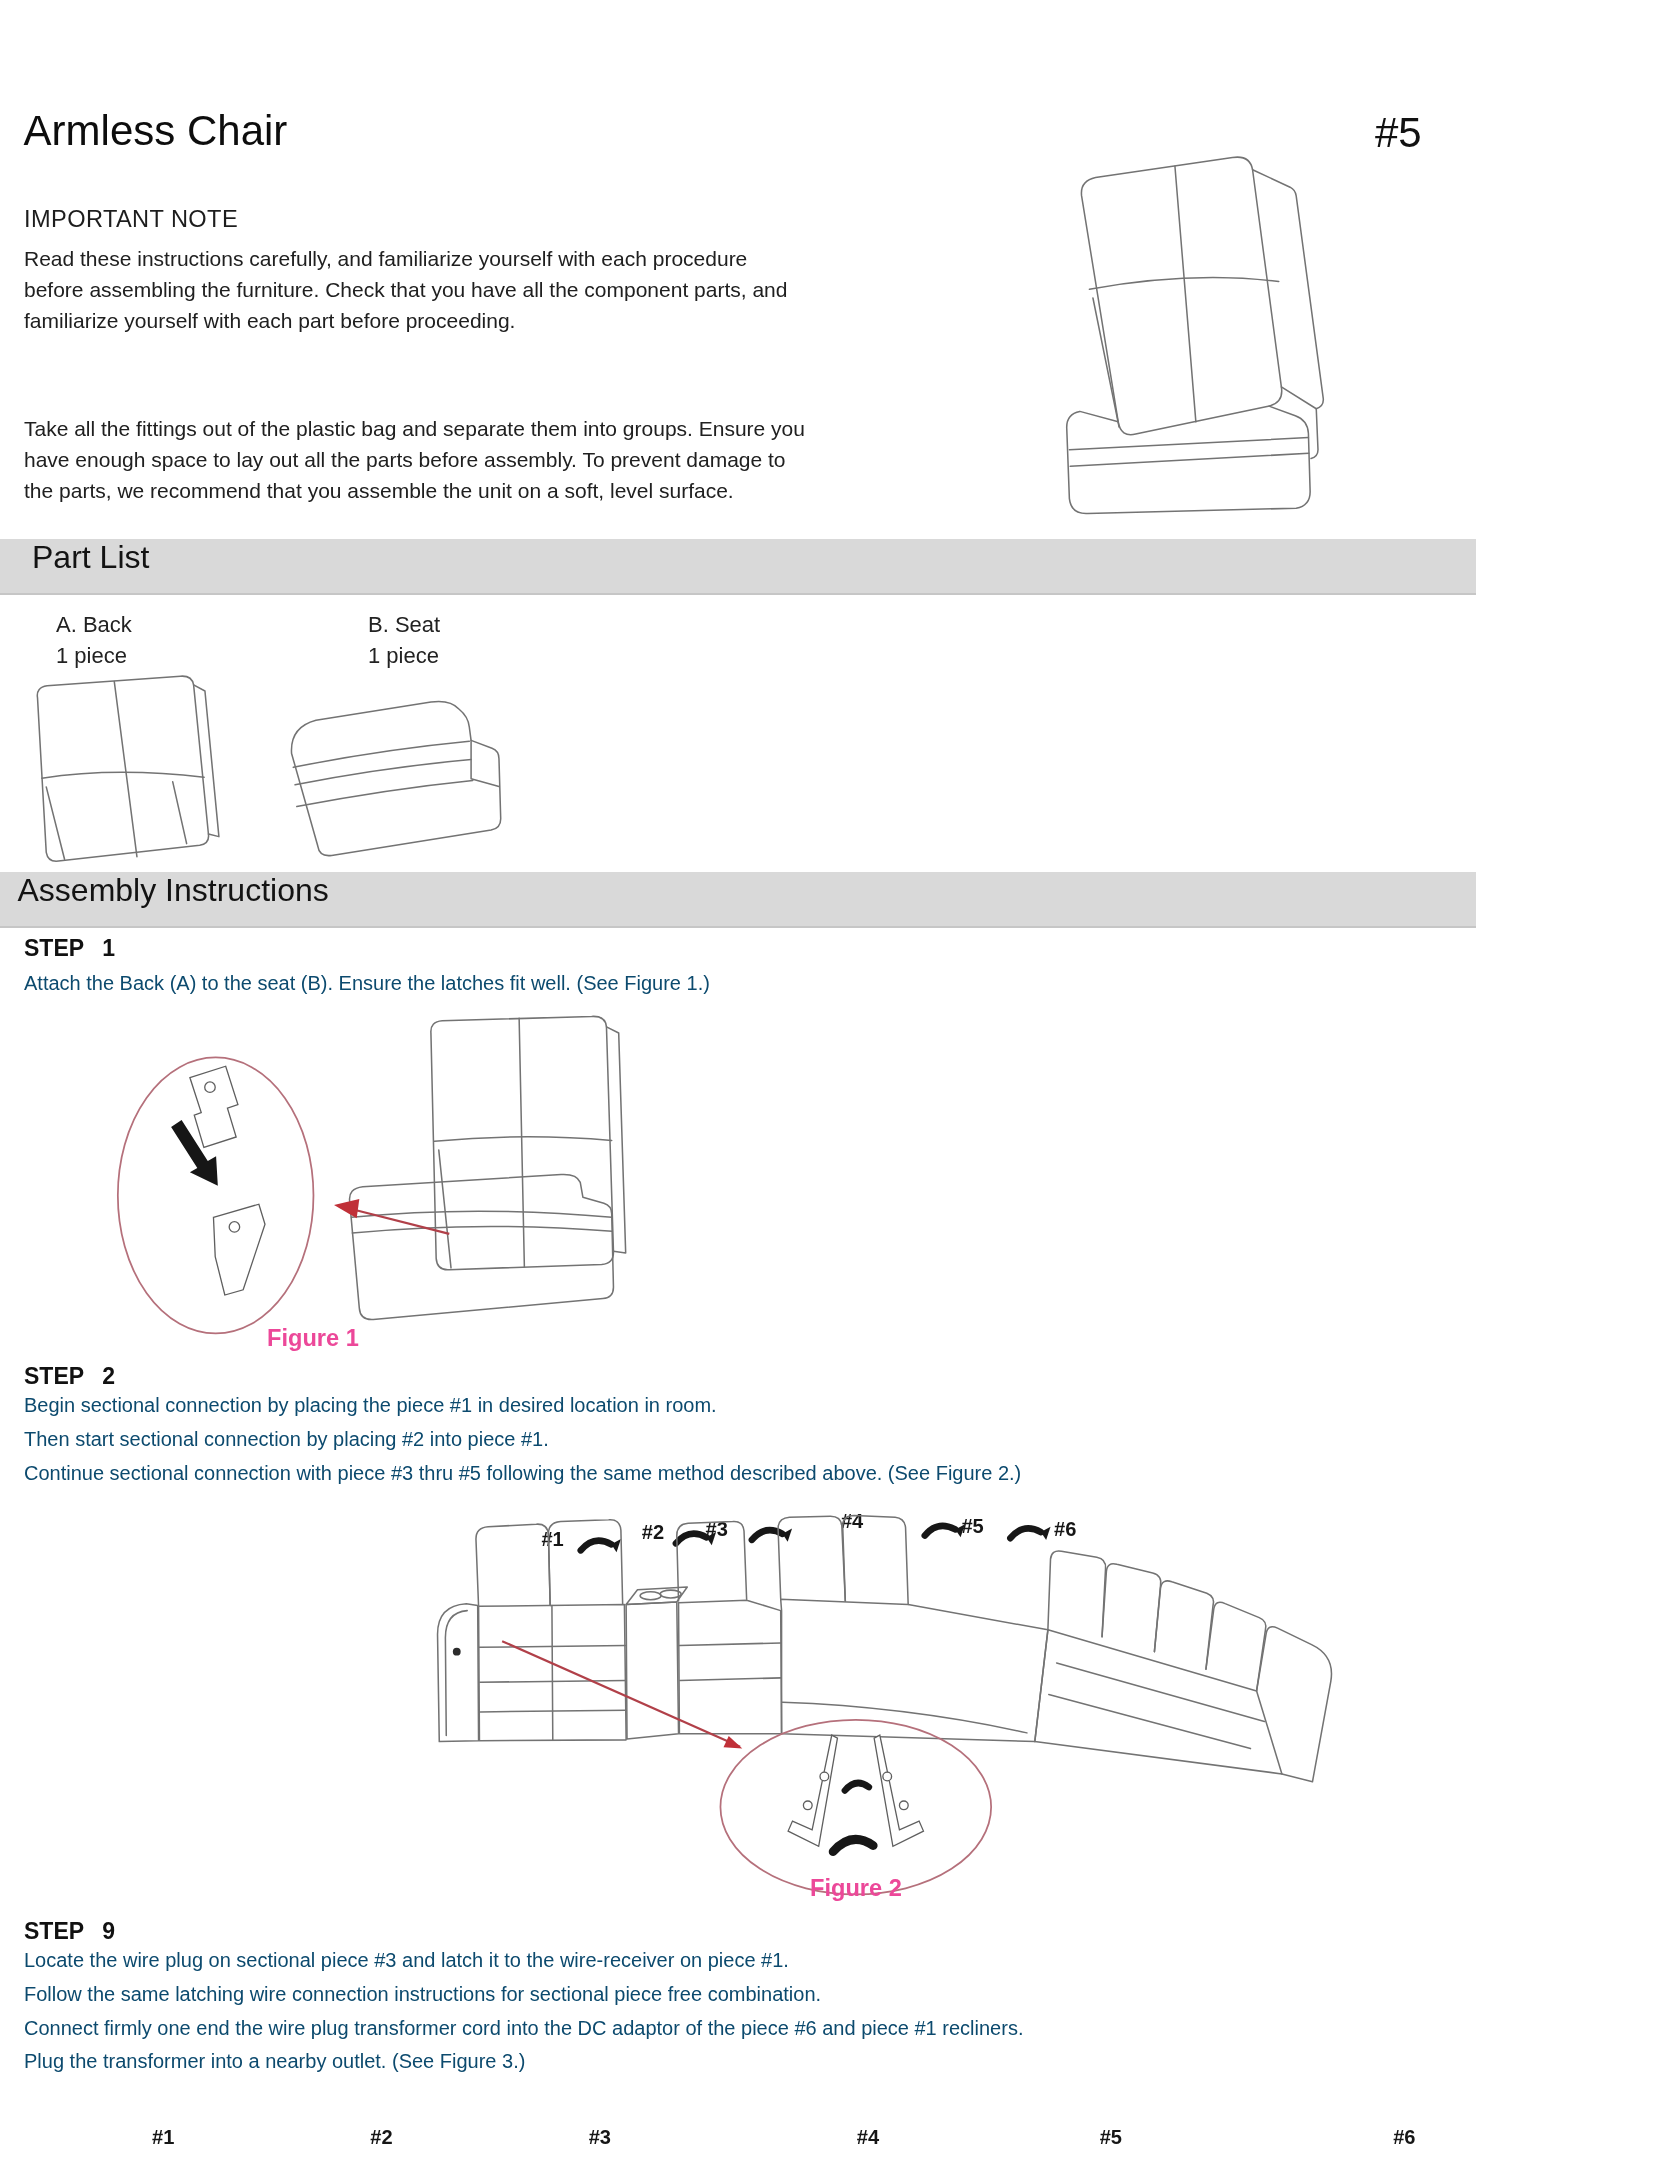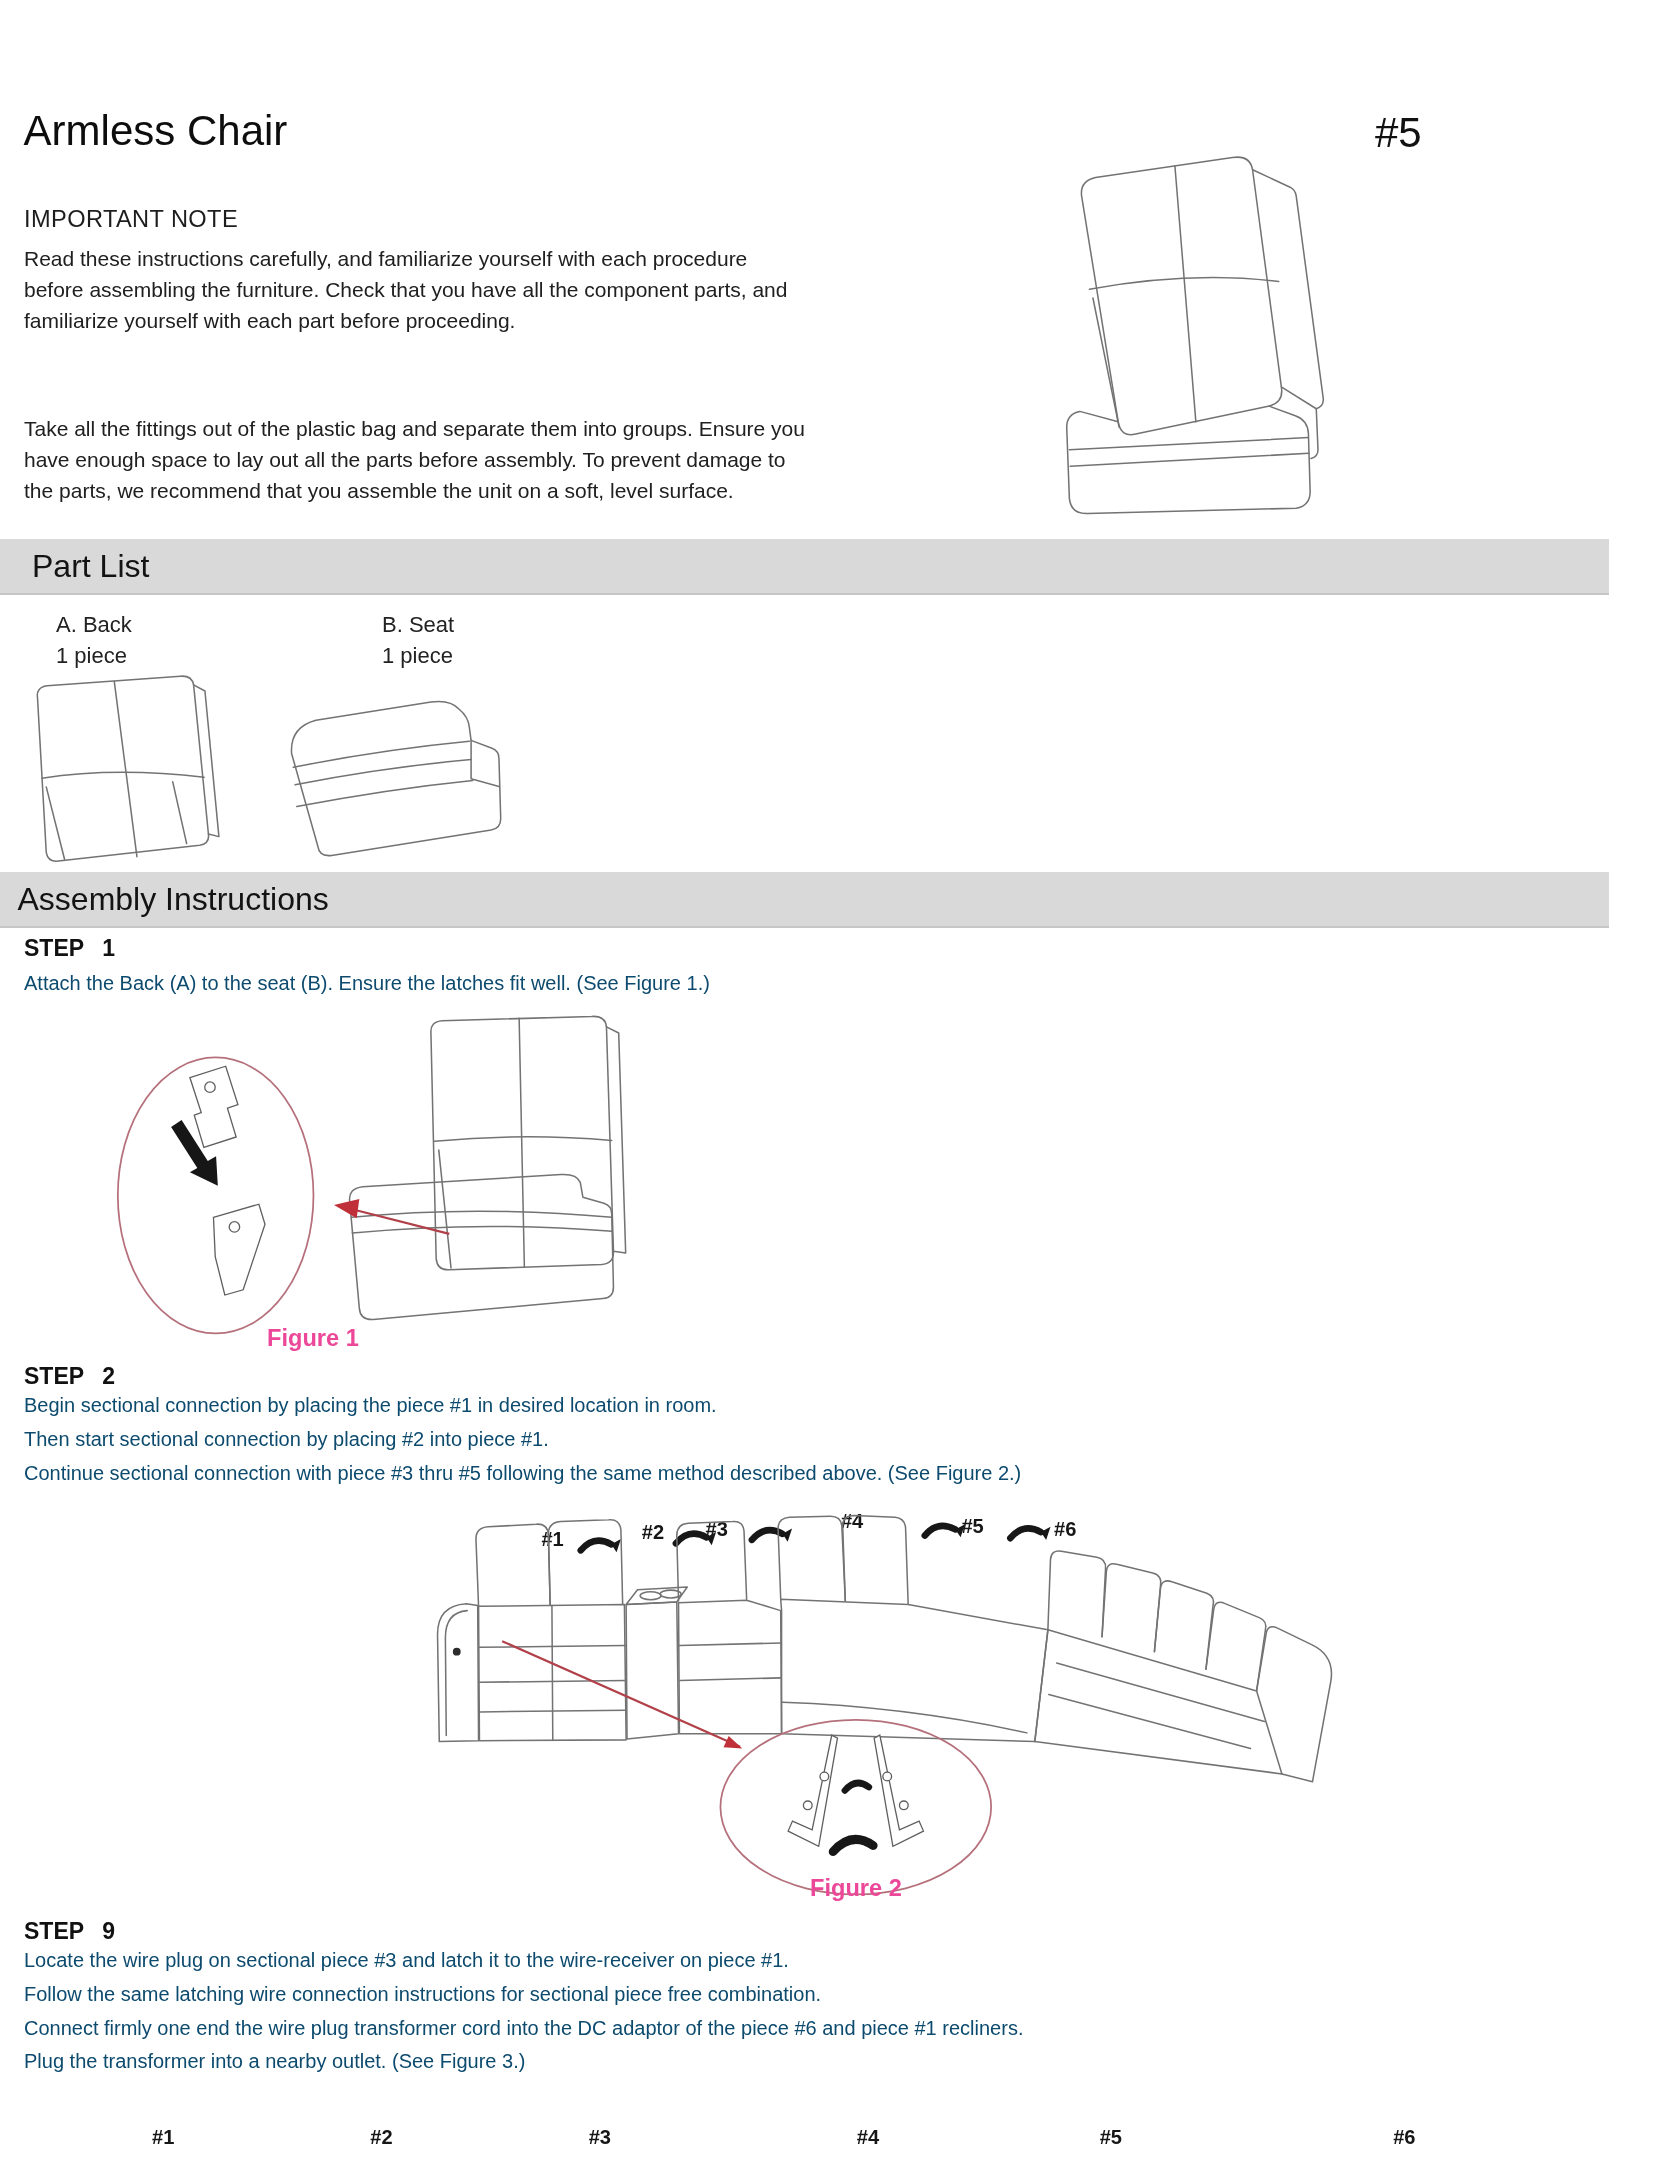--- a/index.html
+++ b/index.html
@@ -11,28 +11,28 @@
   .reg{font-size:17.5px;letter-spacing:0;position:relative;top:-36px;left:-15px;color:#4a4a4a;font-weight:400;}
   #product-title{left:23.6px;top:107px;font-size:42px;color:#0d0d0d;}
   #model-number{left:1375px;top:109px;font-size:42px;color:#111;}
   
   .note-heading{font-size:23.6px;color:#1d1d1d;letter-spacing:0.4px;}
   #intro-heading{left:24px;top:206px;}
   .para{font-size:21px;line-height:31px;color:#202020;width:786px;}
   #intro-p1{left:24px;top:243px;}
   #intro-p2{left:24px;top:413px;}
   
-  .bar{left:0;width:1609px;height:54px;background:#d9d9d9;border-bottom:2.6px solid #c6c6c6;
-       display:flex;align-items:center;font-size:32px;color:#131313;}
+  .bar{left:0;width:1476px;height:54px;background:#d9d9d9;border-bottom:2.6px solid #c6c6c6;
+       display:flex;align-items:flex-start;font-size:32px;color:#131313;}
   #partlist-bar{top:539px;}    #partlist-bar .bt{padding-left:32px;}
   #assembly-bar{top:872px;}    #assembly-bar .bt{padding-left:17.5px;}
   
   .part-label{font-size:22px;line-height:31px;color:#222;}
   #part-a-label{left:56px;top:609px;}
-  #part-b-label{left:382px;top:609px;}
+  #part-b-label{left:368px;top:609px;}
   
   .step-label{font-size:23px;font-weight:700;word-spacing:12.2px;color:#111;}
   .step-lines{font-size:20px;color:#0c4a6e;}
   .step-lines div{line-height:22px;margin-bottom:11.8px;white-space:nowrap;}
   #step1-label{left:24px;top:935px;}  #step1-lines{left:24px;top:972px;}
   #step2-label{left:24px;top:1363px;}  #step2-lines{left:24px;top:1394px;}
   #step3-label{left:24px;top:1918px;}  #step3-lines{left:24px;top:1949px;}
   
   .fig-caption{font-size:23.6px;font-weight:700;color:#ec4899;}
   #fig1-caption{left:267px;top:1325px;}

